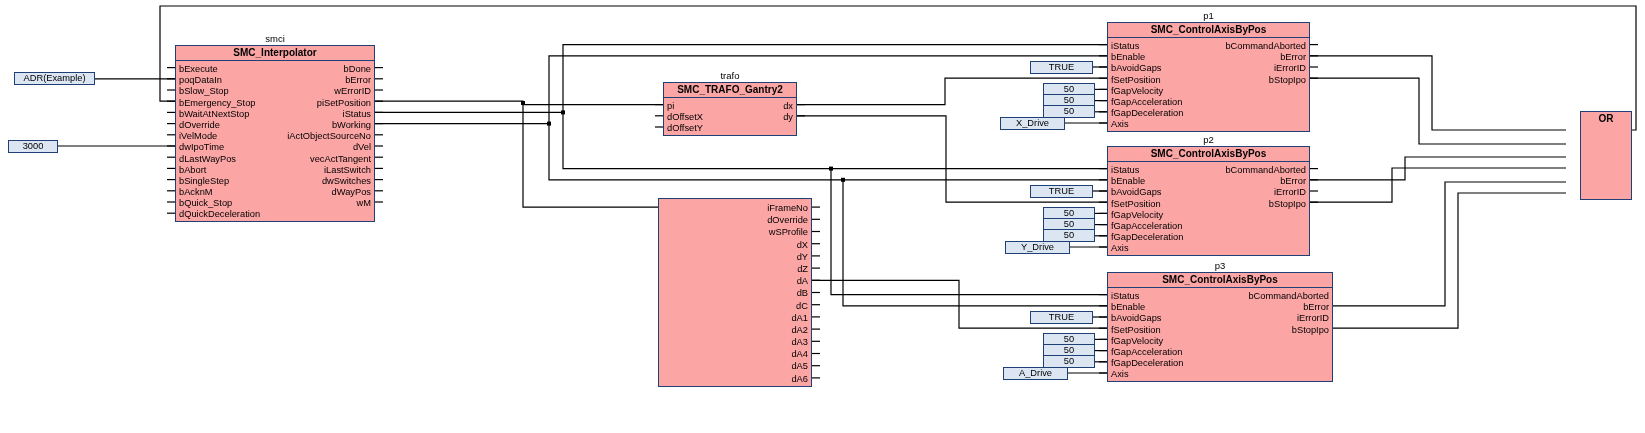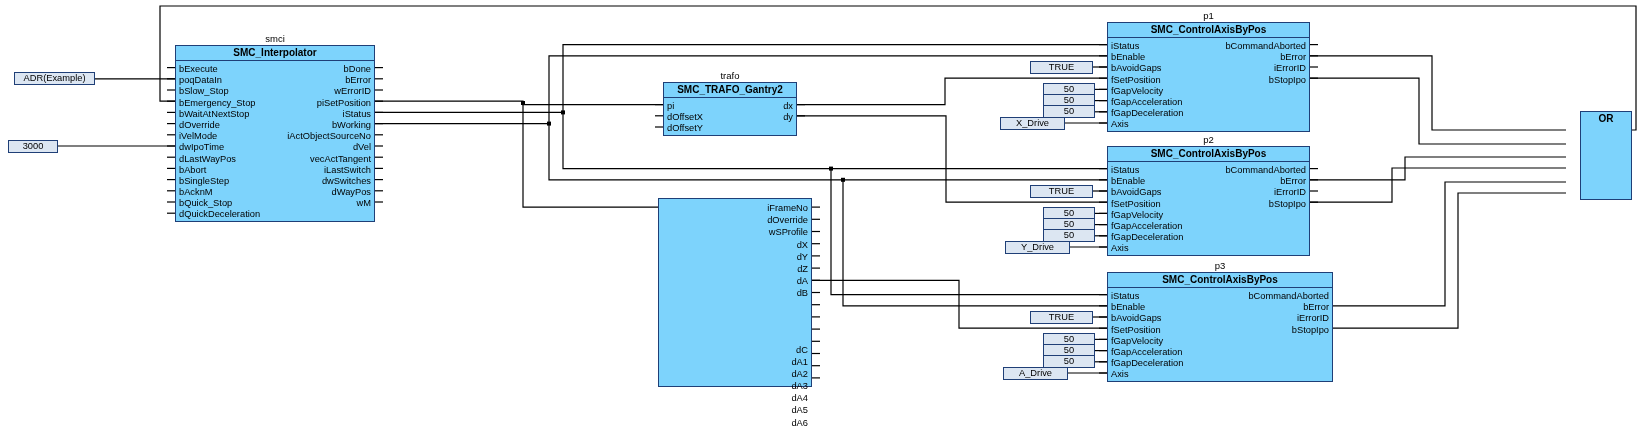--- a/index.html
+++ b/index.html
@@ -3,21 +3,21 @@
 <meta charset="utf-8">
 <style>
   html,body{margin:0;padding:0;background:#fff;}
   #canvas{
     position:relative;width:1645px;height:433px;background:#fff;overflow:hidden;
     font-family:"Liberation Sans",sans-serif;color:#000;
   }
   #wires{position:absolute;left:0;top:0;width:1645px;height:433px;}
   .block{
     position:absolute;box-sizing:border-box;
-    background:#7dd3fc;border:1px solid #1f3f77;
+    background:#fca5a5;border:1px solid #1f3f77;
   }
   .inst{
     position:absolute;left:0;right:0;top:-14px;height:13px;
     text-align:center;font-size:9.5px;line-height:13px;color:#000;white-space:nowrap;
   }
   .block-title{
     height:14px;line-height:14px;text-align:center;
     font-weight:bold;font-size:10px;border-bottom:1px solid #1f3f77;
     overflow:hidden;white-space:nowrap;
   }
@@ -265,21 +265,21 @@
           </div>
           <div class="pin-row" style="height: 12.2px; line-height: 12.2px;">
             <span class="pin-out">dZ</span>
           </div>
           <div class="pin-row" style="height: 12.2px; line-height: 12.2px;">
             <span class="pin-out">dA</span>
           </div>
           <div class="pin-row" style="height: 12.2px; line-height: 12.2px;">
             <span class="pin-out">dB</span>
           </div>
-          <div class="pin-row" style="height: 12.2px; line-height: 12.2px; margin-top: 44px;">
+          <div class="pin-row" style="height: 12.2px; line-height: 12.2px;">
             <span class="pin-out">dC</span>
           </div>
           <div class="pin-row" style="height: 12.2px; line-height: 12.2px;">
             <span class="pin-out">dA1</span>
           </div>
           <div class="pin-row" style="height: 12.2px; line-height: 12.2px;">
             <span class="pin-out">dA2</span>
           </div>
           <div class="pin-row" style="height: 12.2px; line-height: 12.2px;">
             <span class="pin-out">dA3</span>

